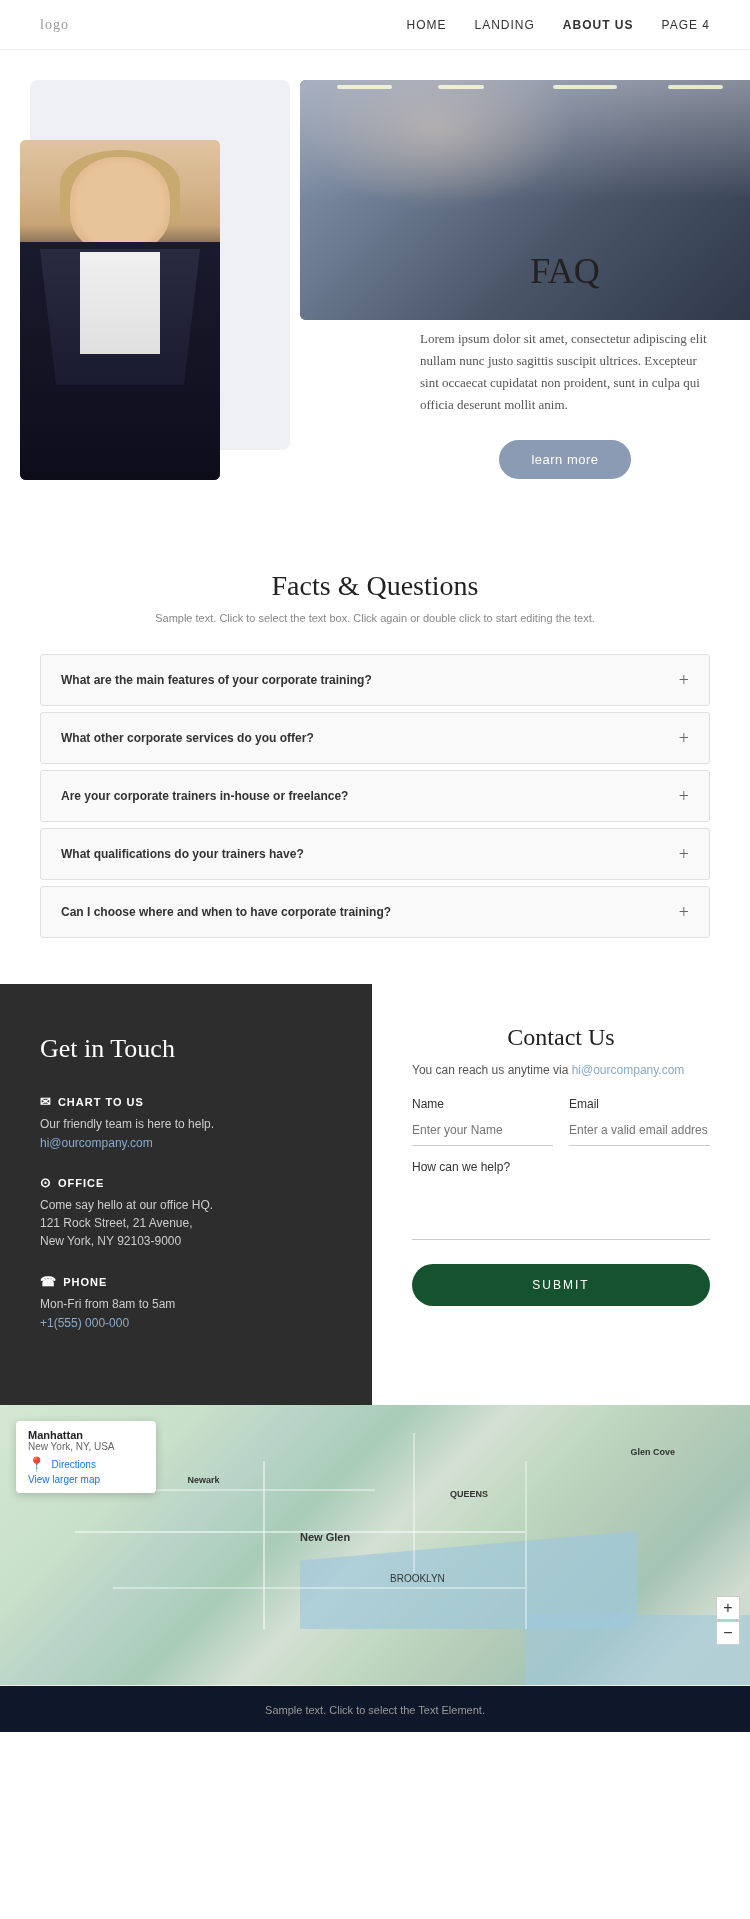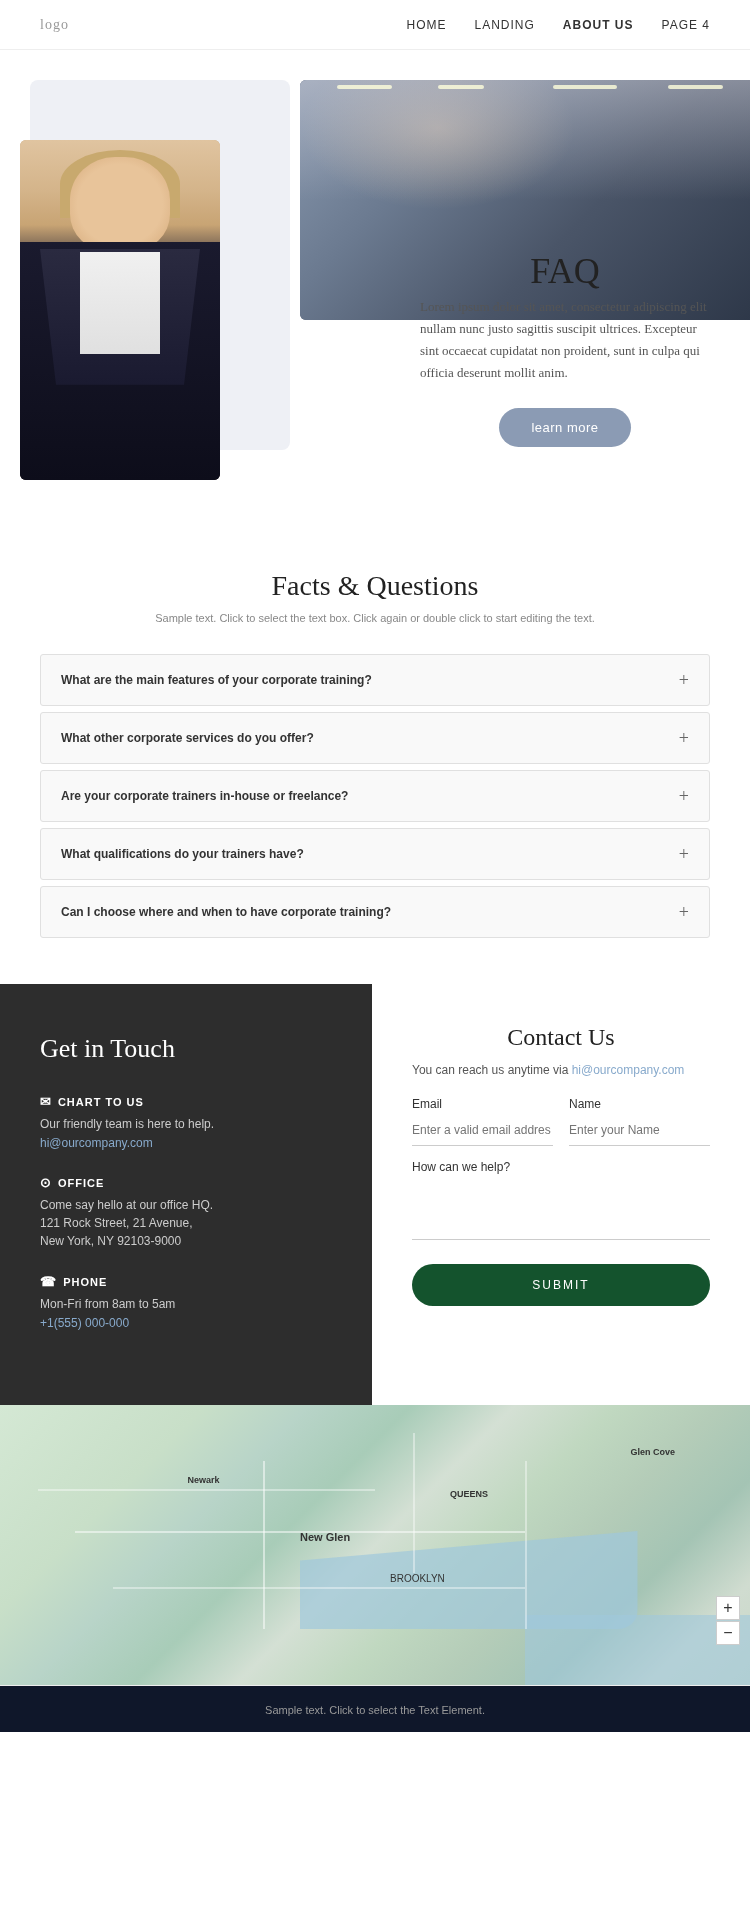--- a/index.html
+++ b/index.html
@@ -8,21 +8,21 @@
     
     nav {
       display: flex; align-items: center; justify-content: space-between;
       padding: 0 40px; height: 50px; background: #fff;
       border-bottom: 1px solid #eee;
     }
     .nav-logo { font-size: 14px; color: #999; letter-spacing: 1px; }
     .nav-links { display: flex; gap: 28px; }
     .nav-link { font-family: Arial, sans-serif; font-size: 12px; color: #333; text-decoration: none; letter-spacing: 1px; cursor: pointer; }
     .nav-link.active { font-weight: bold; }
-    .hero-title { font-size: 36px; font-weight: 400; color: #222; margin-bottom: 4px; text-align: center; }
+    .hero-title { font-size: 36px; font-weight: 400; color: #222; margin-bottom: 36px; text-align: center; }
     .hero-desc { font-size: 13px; color: #555; line-height: 1.7; text-align: left; }
     .hero-btn {
       display: block; margin: 24px auto 0;
       background: #8b9bb4; color: #fff; border: none;
       padding: 12px 32px; border-radius: 25px;
       font-size: 13px; cursor: pointer; letter-spacing: 0.5px;
     }
 
     
     .faq-section { padding: 60px 40px 40px; }
@@ -317,26 +317,26 @@
 
   <div class="contact-right">
     <h3 class="contact-right-title">Contact Us</h3>
     <p class="contact-right-desc">
       <span>You can reach us anytime via</span>
       <a style="color:#88aacc;">hi@ourcompany.com</a>
     </p>
 
     <div class="form-row">
       <div class="form-group">
+        <label class="form-label">Name</label>
+        <input class="form-input" type="text" placeholder="Enter your Name" style="">
+      </div>
+      <div class="form-group">
         <label class="form-label">Email</label>
         <input class="form-input" type="email" placeholder="Enter a valid email addres" style="">
-      </div>
-      <div class="form-group">
-        <label class="form-label">Name</label>
-        <input class="form-input" type="text" placeholder="Enter your Name" style="">
       </div>
     </div>
 
     <div>
       <label class="form-help-label">How can we help?</label>
       <textarea class="form-textarea" style=""></textarea>
     </div>
 
     <button class="submit-btn">SUBMIT</button>
   </div>
@@ -353,20 +353,29 @@
     <div style="position:absolute;background:rgba(255,255,255,0.4);height:2px;width:55%;top:65%;left:15%;"></div>
     <div style="position:absolute;background:rgba(255,255,255,0.4);width:2px;height:50%;top:10%;left:55%;"></div>
     <div style="position:absolute;background:rgba(255,255,255,0.4);width:2px;height:60%;top:20%;left:70%;"></div>
 
     <span class="map-city-label" style="top:45%;left:40%;">New Glen</span>
     <span class="map-city-label" style="top:60%;left:52%;font-size:10px;font-weight:normal;">BROOKLYN</span>
     <span class="map-city-label" style="top:30%;left:60%;font-size:9px;">QUEENS</span>
     <span class="map-city-label" style="top:25%;left:25%;font-size:9px;">Newark</span>
     <span class="map-city-label" style="top:15%;right:10%;font-size:9px;">Glen Cove</span>
 
+    <div class="map-label-box">
+      <div class="map-place">Manhattan</div>
+      <div class="map-address">New York, NY, USA</div>
+      <div style="display:flex;align-items:center;gap:6px;">
+        <span style="color:#1a73e8;font-size:14px;">📍</span>
+        <a class="map-directions">Directions</a>
+      </div>
+      <a class="map-larger">View larger map</a>
+    </div>
 
     <div class="map-zoom">
       <button class="map-zoom-btn">+</button>
       <button class="map-zoom-btn">−</button>
     </div>
   </div>
 </div>
 
 <div class="bottom-bar">
   <span class="bottom-text">Sample text. Click to select the Text Element.</span>

